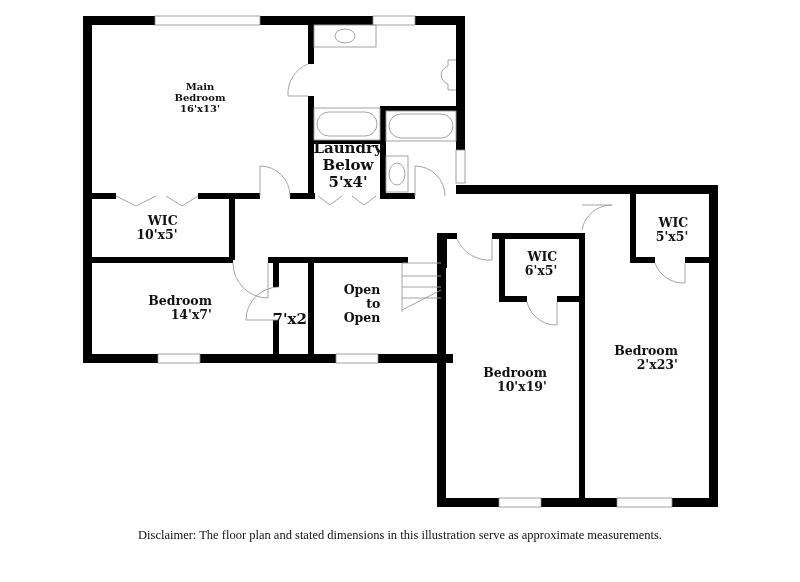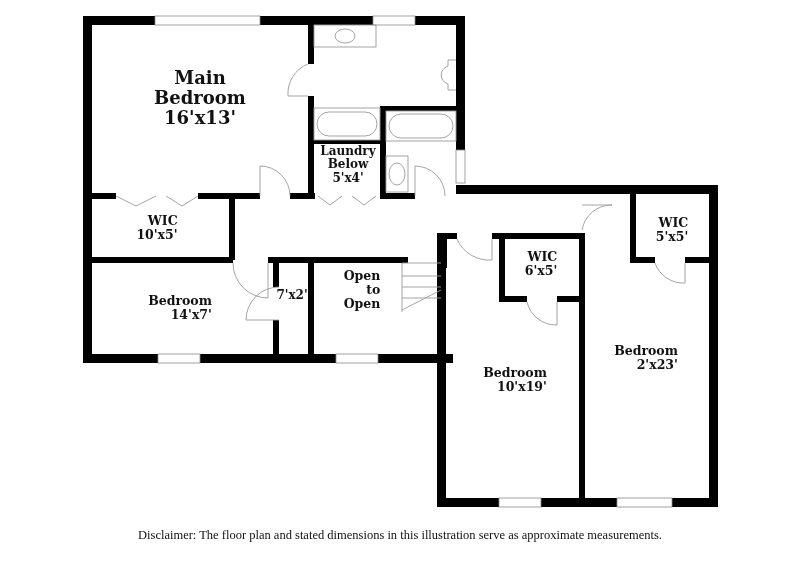--- a/index.html
+++ b/index.html
@@ -2,23 +2,23 @@
 <html><head>
 <meta charset="utf-8">
 <style>
   html, body { margin: 0; padding: 0; background: #ffffff; }
   body { width: 800px; height: 582px; position: relative; overflow: hidden; }
   #plan { position: absolute; left: 0; top: 0; width: 800px; height: 582px; }
   .wall { fill: #000000; }
   .thin { fill: none; stroke: #9a9a9a; stroke-width: 0.9; }
   .win { fill: #ffffff; stroke: #8a8a8a; stroke-width: 0.8; }
   .label { position: absolute; font-family: "DejaVu Serif", "Liberation Serif", serif; font-weight: bold; color: #111; text-align: center; line-height: 1.12; transform: translate(-50%, -50%); white-space: nowrap; }
-  .lg { font-size: 18px; }
+  .lg { font-size: 10px; }
   .md { font-size: 12.5px; text-align: right; }
-  .xs { font-size: 12px; }
+  .xs { font-size: 15px; }
   .disclaimer { position: absolute; left: 0; width: 800px; top: 527px; text-align: center; font-family: "Liberation Serif", "DejaVu Serif", serif; font-size: 12.5px; color: #111; line-height: 16px; }
 </style>
 </head>
 <body>
 
 <svg id="plan" viewBox="0 0 800 582">
 
   <g>
 
     <rect class="wall" x="83" y="16" width="382" height="9"></rect>
@@ -139,25 +139,25 @@
 <div class="label md" style="left:157px; top:228px;">
   <div>WIC</div>
   <div>10'x5'</div>
 </div>
 
 <div class="label md" style="left:180px; top:308px;">
   <div>Bedroom</div>
   <div>14'x7'</div>
 </div>
 
-<div class="label xs" style="left:292px; top:296px;">
+<div class="label xs" style="left:292px; top:319px;">
   <div>7'x2'</div>
 </div>
 
-<div class="label md" style="left:362px; top:290px;">
+<div class="label md" style="left:362px; top:304px;">
   <div>Open</div>
   <div>to</div>
   <div>Open</div>
 </div>
 
 <div class="label md" style="left:541px; top:264px;">
   <div>WIC</div>
   <div>6'x5'</div>
 </div>
 

